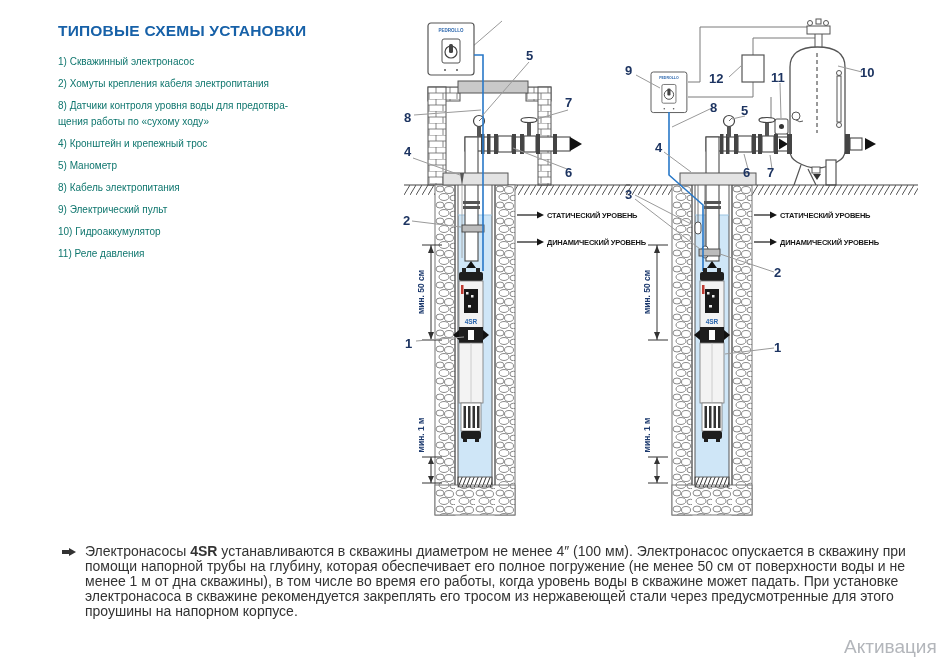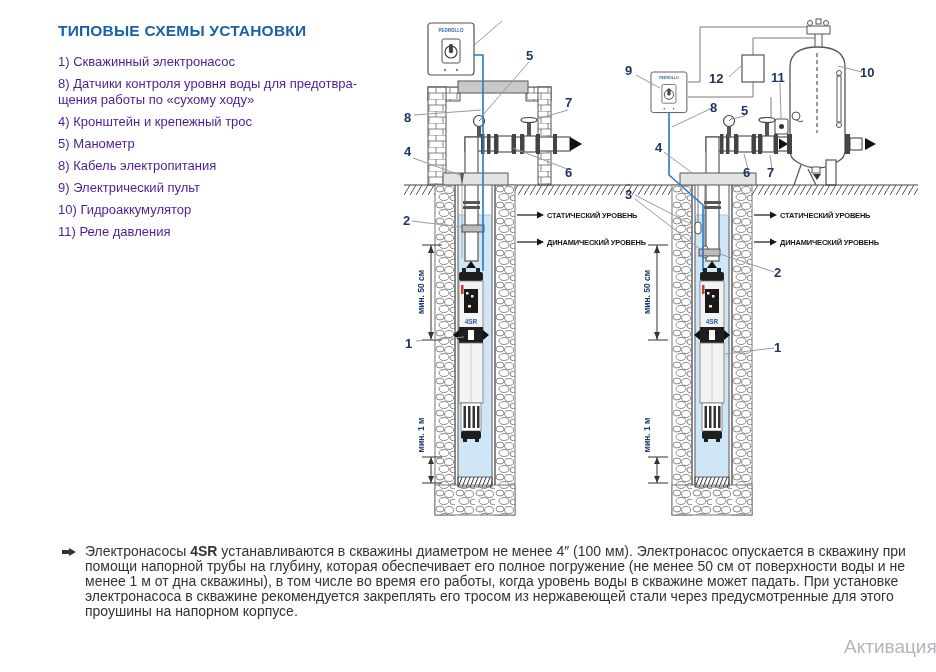--- a/index.html
+++ b/index.html
@@ -1,21 +1,21 @@
 <!DOCTYPE html>
 <html><head>
 <meta charset="utf-8">
 <style>
   html,body{margin:0;padding:0;background:#fff;}
   .page{position:relative;width:936px;height:672px;background:#fff;overflow:hidden;
         font-family:"Liberation Sans",sans-serif;color:#333;padding-left:20px;}
   .title{position:absolute;left:58px;top:22px;font-size:15.5px;font-weight:bold;
          color:#1761a8;letter-spacing:.2px;}
   .legend{position:absolute;left:58px;top:54px;width:356px;}
-  .legend-item{font-size:13px;line-height:16px;margin-bottom:6px;color:#4c1d95;
+  .legend-item{font-size:10px;line-height:16px;margin-bottom:6px;color:#0f766e;
                white-space:pre-line;}
   .note{position:absolute;left:62px;top:544px;width:846px;display:flex;gap:9px;}
   .note-arrow{position:relative;width:14px;height:13px;flex:0 0 14px;margin-top:1px;}
   .note-arrow::before{content:"";position:absolute;left:0;top:5px;width:7px;height:4px;background:#333;}
   .note-arrow::after{content:"";position:absolute;left:7px;top:2.5px;border-left:7px solid #333;
                      border-top:4.5px solid transparent;border-bottom:4.5px solid transparent;}
   .note-text{font-size:14px;line-height:15px;color:#333;}
   .note-text b{font-weight:bold;}
   .watermark{position:absolute;left:844px;top:636px;font-size:19px;color:#b3b6bb;white-space:nowrap;}
   svg text{font-family:"Liberation Sans",sans-serif;}
@@ -29,20 +29,21 @@
 </style>
 </head>
 <body>
 
 <div class="page">
 
   <div class="title">ТИПОВЫЕ СХЕМЫ УСТАНОВКИ</div>
 
   <div class="legend">
     <div class="legend-item">1) Скважинный электронасос</div>
+    <div class="legend-item">2) Хомуты крепления кабеля электропитания</div>
     <div class="legend-item">8) Датчики контроля уровня воды для предотвра-
 щения работы по «сухому ходу»</div>
     <div class="legend-item">4) Кронштейн и крепежный трос</div>
     <div class="legend-item">5) Манометр</div>
     <div class="legend-item">8) Кабель электропитания</div>
     <div class="legend-item">9) Электрический пульт</div>
     <div class="legend-item">10) Гидроаккумулятор</div>
     <div class="legend-item">11) Реле давления</div>
   </div>
 

